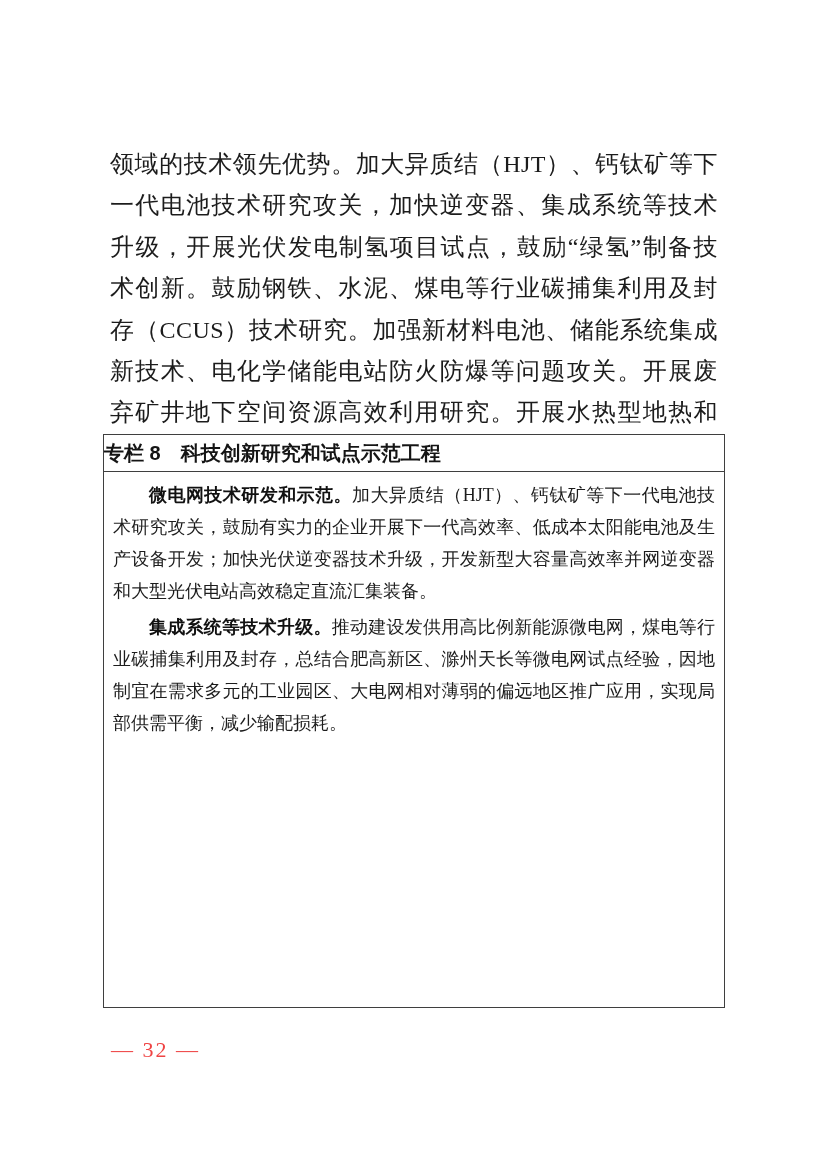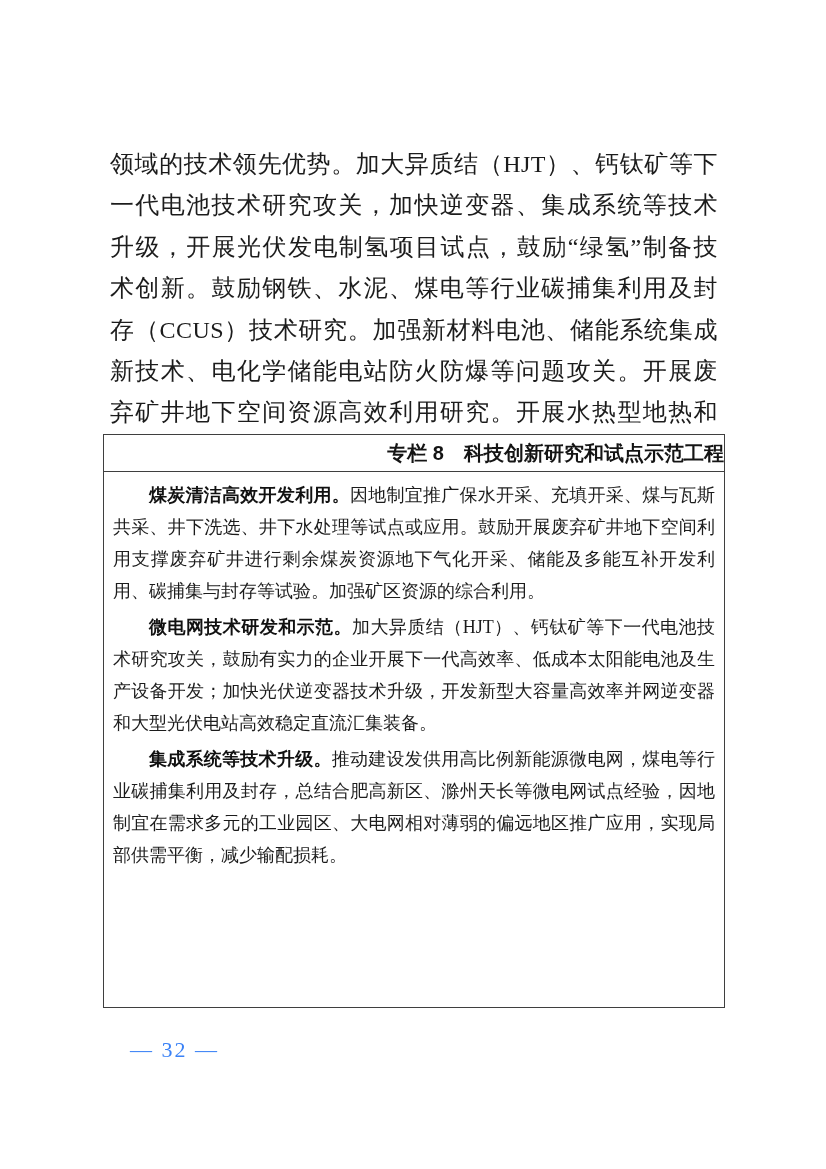--- a/index.html
+++ b/index.html
@@ -33,21 +33,21 @@
     top: 434px;
     width: 622px;
     height: 574px;
     border: 1.5px solid #3f3f3f;
     box-sizing: border-box;
     background: #ffffff;
   }
   .column-box-title {
     height: 36px;
     line-height: 36px;
-    text-align: right;
+    text-align: left;
     font-weight: bold;
     font-size: 20px;
     font-family: "Liberation Sans", "DejaVu Sans", sans-serif;
     border-bottom: 1.5px solid #3f3f3f;
     color: #141414;
   }
   .column-box-body {
     padding: 7px 9px 0 9px;
     font-size: 18px;
     line-height: 32px;
@@ -57,39 +57,38 @@
   .column-box-body p {
     margin: 0 0 4px 0;
     text-indent: 2em;
   }
   .column-box-body p strong {
     font-weight: bold;
     color: #111111;
   }
   .page-number {
     position: absolute;
-    left: 130px;
+    left: 111px;
     top: 1037px;
     font-size: 22px;
     letter-spacing: 2px;
-    color: #3b82f6;
+    color: #ef4444;
     text-align: center;
   }
 </style>
 </head>
 <body>
 
 <div class="page">
 
   <div class="body-block">领域的技术领先优势。加大异质结（HJT）、钙钛矿等下一代电池技术研究攻关，加快逆变器、集成系统等技术升级，开展光伏发电制氢项目试点，鼓励“绿氢”制备技术创新。鼓励钢铁、水泥、煤电等行业碳捕集利用及封存（CCUS）技术研究。加强新材料电池、储能系统集成新技术、电化学储能电站防火防爆等问题攻关。开展废弃矿井地下空间资源高效利用研究。开展水热型地热和干热岩开发利用研究。</div>
 
   <div class="column-box">
     <div class="column-box-title">专栏 8　科技创新研究和试点示范工程</div>
     <div class="column-box-body">
-      <p><strong>煤炭清洁高效开发利用。</strong><span>因地制宜推广保水开采、充填开采、煤与瓦斯共采、井下洗选、井下水处理等试点或应用。鼓励开展废弃矿井地下空间利用支撑废弃矿井进行剩余煤炭资源地下气化开采、储能及多能互补开发利用、碳捕集与封存等试验。加强矿区资源的综合利用。</span></p>
       <p><strong>微电网技术研发和示范。</strong><span>加大异质结（HJT）、钙钛矿等下一代电池技术研究攻关，鼓励有实力的企业开展下一代高效率、低成本太阳能电池及生产设备开发；加快光伏逆变器技术升级，开发新型大容量高效率并网逆变器和大型光伏电站高效稳定直流汇集装备。</span></p>
       <p><strong>集成系统等技术升级。</strong><span>推动建设发供用高比例新能源微电网，煤电等行业碳捕集利用及封存，总结合肥高新区、滁州天长等微电网试点经验，因地制宜在需求多元的工业园区、大电网相对薄弱的偏远地区推广应用，实现局部供需平衡，减少输配损耗。</span></p>
     </div>
   </div>
 
   <div class="page-number">— 32 —</div>
 
 </div>
 
 </body></html>

